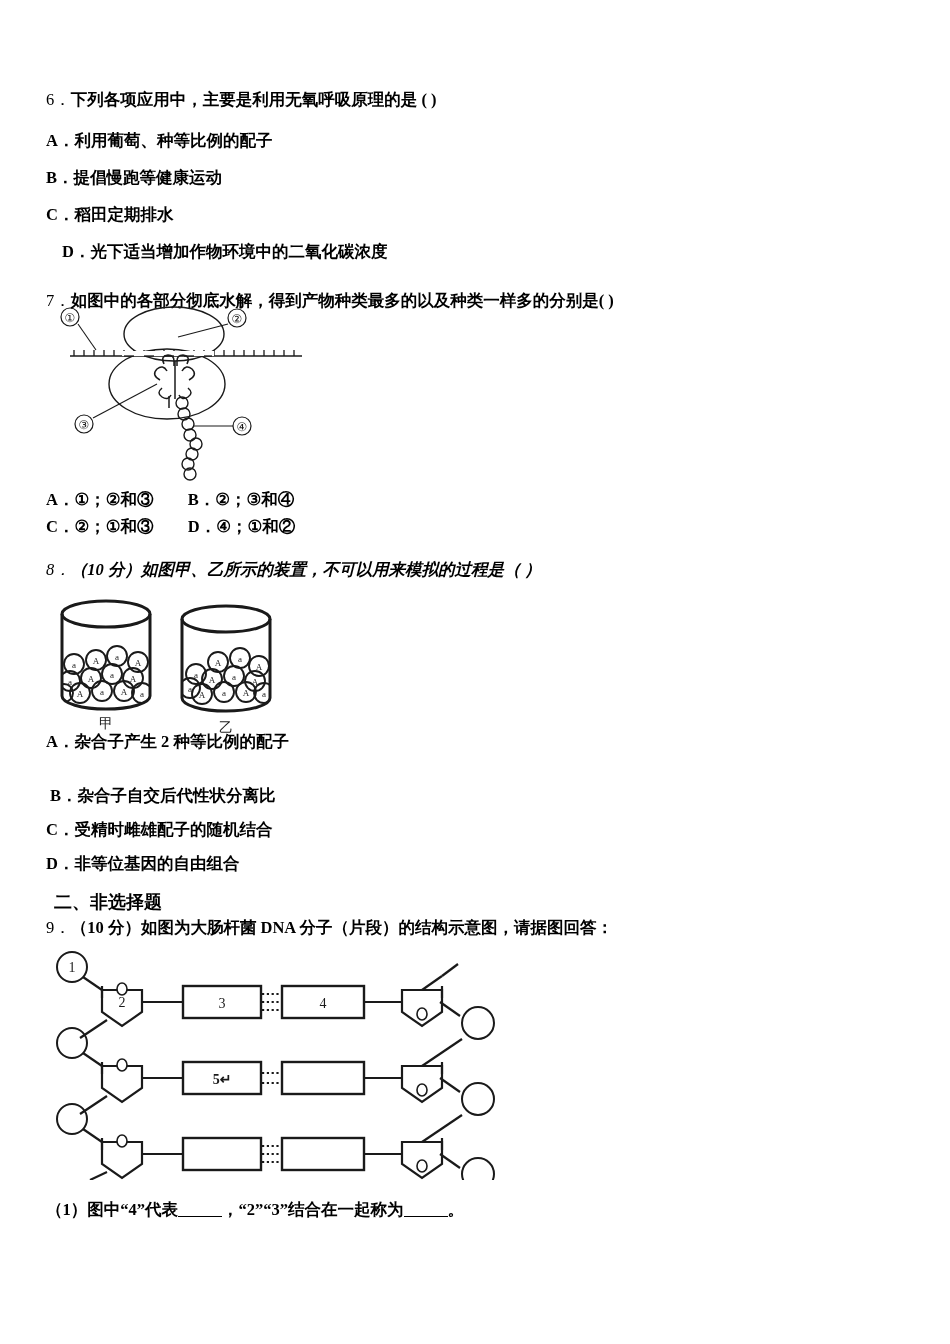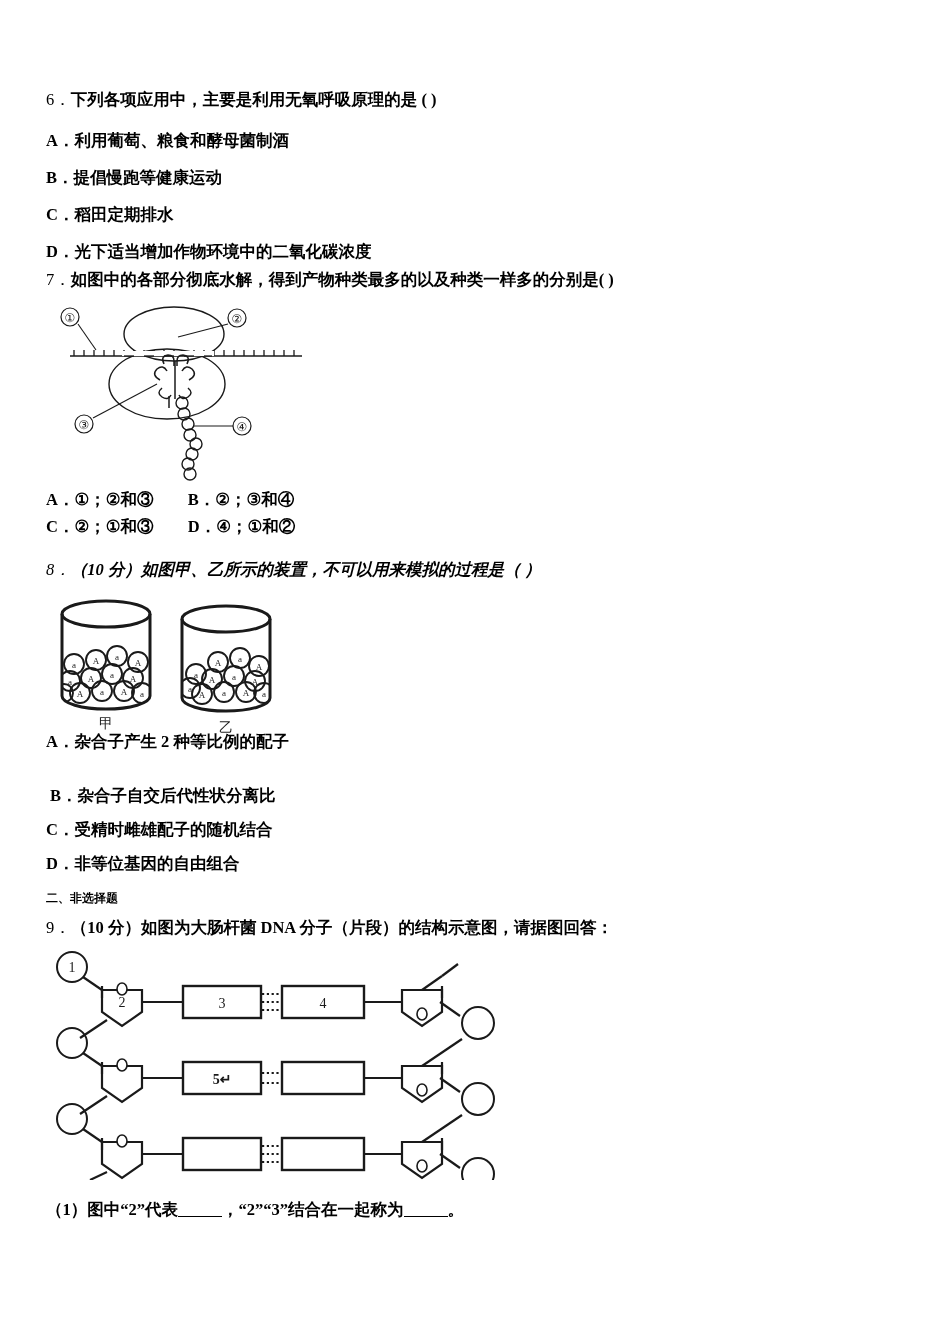--- a/index.html
+++ b/index.html
@@ -44,37 +44,38 @@
   .opt {
     font-size: 16.5px;
     font-weight: bold;
     white-space: nowrap;
   }
   .optlabel {
     font-family: "Liberation Serif", serif;
     font-weight: bold;
   }
   .sec-head {
-    font-size: 12px;
+    font-size: 18px;
     font-weight: bold;
+    margin-left: 8px;
   }
   .blank-line {
     display: inline-block;
     border-bottom: 1.4px solid #000;
     width: 44px;
     vertical-align: -2px;
   }
 
   
   .r6-stem   { position: absolute; left: 0;  top: 0;    }
   .r6-a      { position: absolute; left: 0;  top: 38px; }
   .r6-b      { position: absolute; left: 0;  top: 75px; }
   .r6-c      { position: absolute; left: 0;  top: 112px; text-align: center;}
-  .r6-d      { position: absolute; left: 0;  top: 149px;}
-  .r7-stem   { position: absolute; left: 0;  top: 180px; text-align: right;}
+  .r6-d      { position: absolute; left: 16px;  top: 149px;}
+  .r7-stem   { position: absolute; left: 0;  top: 201px; text-align: right;}
   .r7-fig    { position: absolute; left: 6px;  top: 212px; }
   .r7-oa     { position: absolute; left: 0;  top: 397px;}
   .r7-ob     { position: absolute; left: 0;  top: 424px;}
   .r8-stem   { position: absolute; left: 0;  top: 470px; font-style: italic;}
   .r8-fig    { position: absolute; left: 10px; top: 500px;}
   .r8-a      { position: absolute; left: 0;  top: 639px;}
   .r8-b      { position: absolute; left: 4px;  top: 693px;}
   .r8-c      { position: absolute; left: 0;  top: 727px;}
   .r8-d      { position: absolute; left: 0;  top: 761px;}
   .sec2      { position: absolute; left: 0;  top: 798px;}
@@ -92,21 +93,21 @@
 <body>
 
 <div class="page">
   <div class="content">
 
     <div class="qline r6-stem">
       <span class="qnum">6．</span><span>下列各项应用中，主要是利用无氧呼吸原理的是 ( )</span>
     </div>
 
     <div class="opt r6-a">
-      <span class="optlabel">A．</span><span>利用葡萄、粮食和酵母菌制酒</span>
+      <span class="optlabel">A．</span><span>利用葡萄、种等比例的配子</span>
     </div>
     <div class="opt r6-b">
       <span class="optlabel">B．</span><span>提倡慢跑等健康运动</span>
     </div>
     <div class="opt r6-c">
       <span class="optlabel">C．</span><span>稻田定期排水</span>
     </div>
     <div class="opt r6-d">
       <span class="optlabel">D．</span><span>光下适当增加作物环境中的二氧化碳浓度</span>
     </div>
@@ -408,17 +409,17 @@
 
         <text x="22" y="22" text-anchor="middle" font-size="14" font-family="'Liberation Serif',serif" fill="#1a1a1a">1</text>
         <text x="72" y="57" text-anchor="middle" font-size="14" font-family="'Liberation Serif',serif" fill="#1a1a1a">2</text>
         <text x="172" y="58" text-anchor="middle" font-size="14" font-family="'Liberation Serif',serif" fill="#1a1a1a">3</text>
         <text x="273" y="58" text-anchor="middle" font-size="14" font-family="'Liberation Serif',serif" fill="#1a1a1a">4</text>
         <text x="172" y="134" text-anchor="middle" font-size="14" font-family="'Liberation Serif',serif" fill="#1a1a1a" font-weight="bold">5↵</text>
       </svg>
     </div>
 
     <div class="qline r9-sub1">
-      <span>（1）</span><span>图中“2”代表</span><span class="blank-line"></span><span>，“2”“3”结合在一起称为</span><span class="blank-line"></span><span>。</span>
+      <span>（1）</span><span>图中“4”代表</span><span class="blank-line"></span><span>，“2”“3”结合在一起称为</span><span class="blank-line"></span><span>。</span>
     </div>
 
   </div>
 </div>
 
 </body></html>

